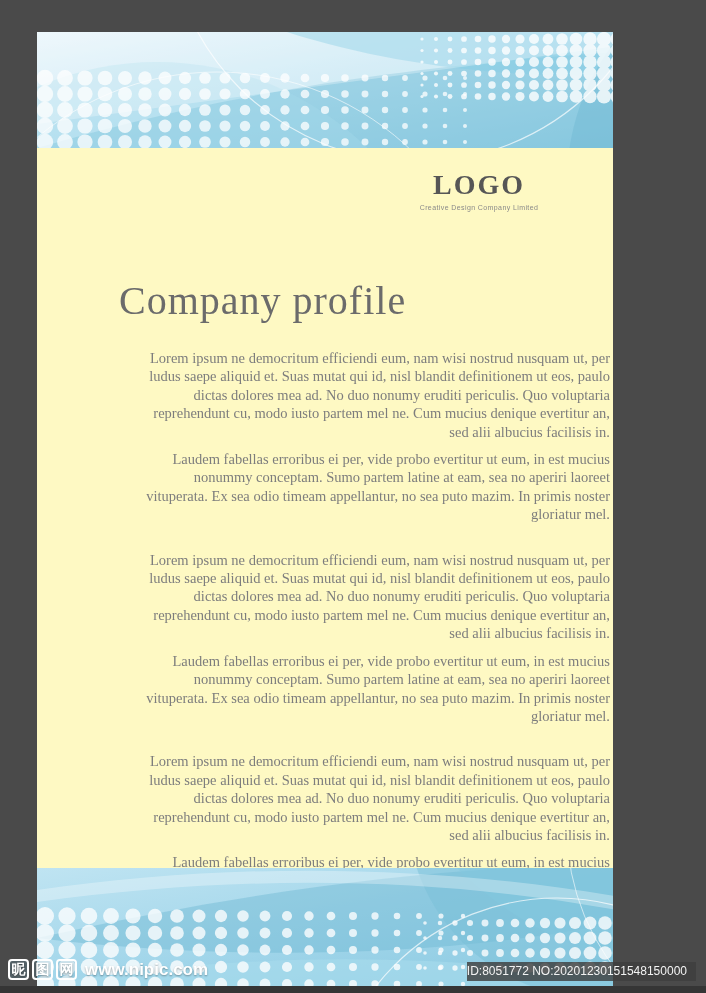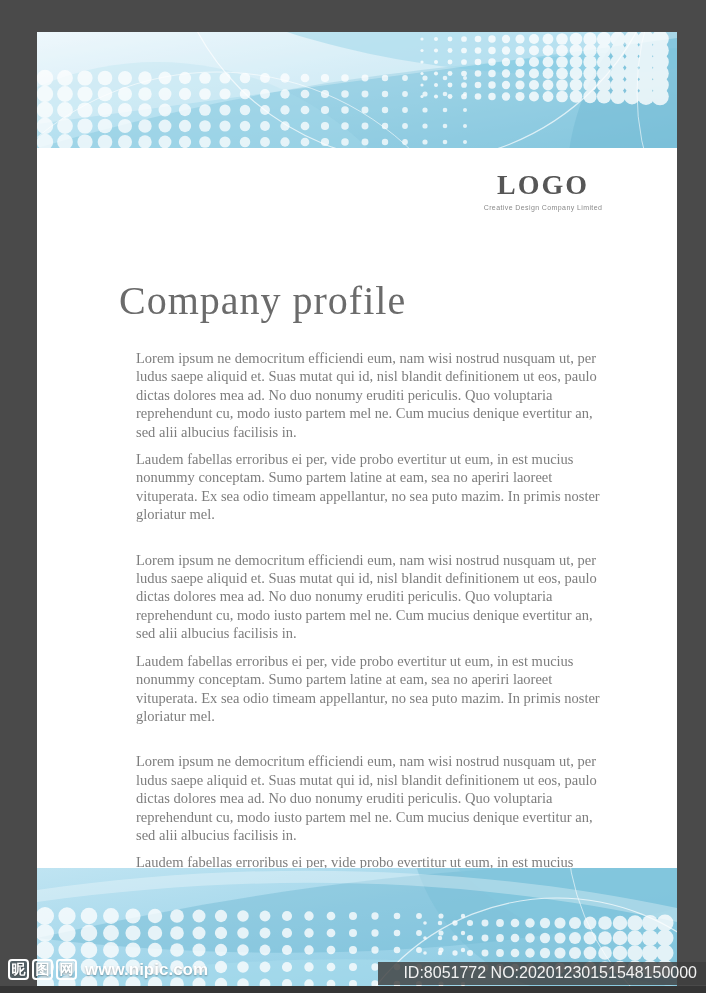--- a/index.html
+++ b/index.html
@@ -5,22 +5,22 @@
   * { margin:0; padding:0; box-sizing:border-box; }
   html,body { width:706px; height:993px; }
   body {
     position:relative;
     background:#4a4a4a;
     font-family:"Liberation Serif", serif;
     overflow:hidden;
   }
   .page {
     position:absolute; left:37px; top:32px;
-    width:640px; height:954px;
-    background:#ffffff;
+    width:576px; height:954px;
+    background:#fef9c3;
     overflow:hidden;
   }
   .header-deco { position:absolute; left:0; top:0; width:640px; height:116px; }
   .footer-deco { position:absolute; left:0; bottom:0; width:640px; height:118px; }
   .header-deco svg, .footer-deco svg { display:block; }
 
   .logo-block {
     position:absolute; top:138px; right:12px; width:244px;
     text-align:center; line-height:1.1;
   }
@@ -45,21 +45,21 @@
     font-family:"Liberation Serif", serif;
     font-size:40px; font-weight:400; letter-spacing:1px;
     color:#6b6b6b;
   }
   .paragraphs {
     position:absolute; left:81px; top:317px; width:492px;
     font-family:"Liberation Serif", serif;
     font-size:14.5px; line-height:18.4px;
     color:#7d7d7d;
   }
-  .paragraphs p { margin:0 0 9px 18px; }
+  .paragraphs p { margin:0 0 9px 18px;text-align:right; }
   .paragraphs p.group-end { margin-bottom:27px; }
 
   .watermark-strip {
     position:absolute; left:0; top:956px; width:706px; height:30px;
     font-family:"Liberation Sans", sans-serif;
   }
   .nipic-logo {
     position:absolute; left:8px; top:3px;
     display:flex; align-items:center; gap:3px;
   }
@@ -71,24 +71,24 @@
     background:rgba(120,170,195,0.25);
     text-shadow:0 1px 2px rgba(0,0,0,0.35);
   }
   .nipic-url {
     margin-left:5px;
     color:#ffffff; font-size:17px; font-weight:bold;
     text-shadow:0 1px 2px rgba(0,0,0,0.35);
     text-align:center;
   }
   .id-box {
-    position:absolute; right:0; top:6px;
+    position:absolute; right:10px; top:6px;
     background:rgba(62,62,62,0.82);
-    color:#f2f2f2; font-size:16px;
-    padding:2px 9px 3px 25px; white-space:nowrap;
+    color:#f2f2f2; font-size:12px;
+    padding:2px 9px 3px 0; white-space:nowrap;
   }
   .bottom-band {
     position:absolute; left:0; top:986px; width:706px; height:7px;
     background:#353535;
   }
 </style>
 </head>
 <body>
 
 <div class="page">

